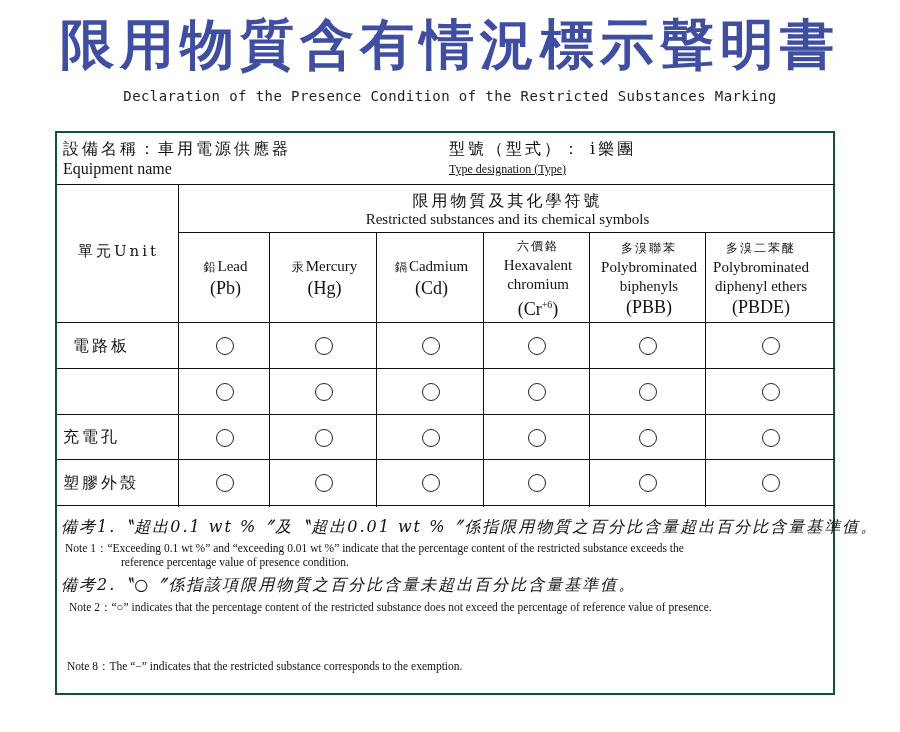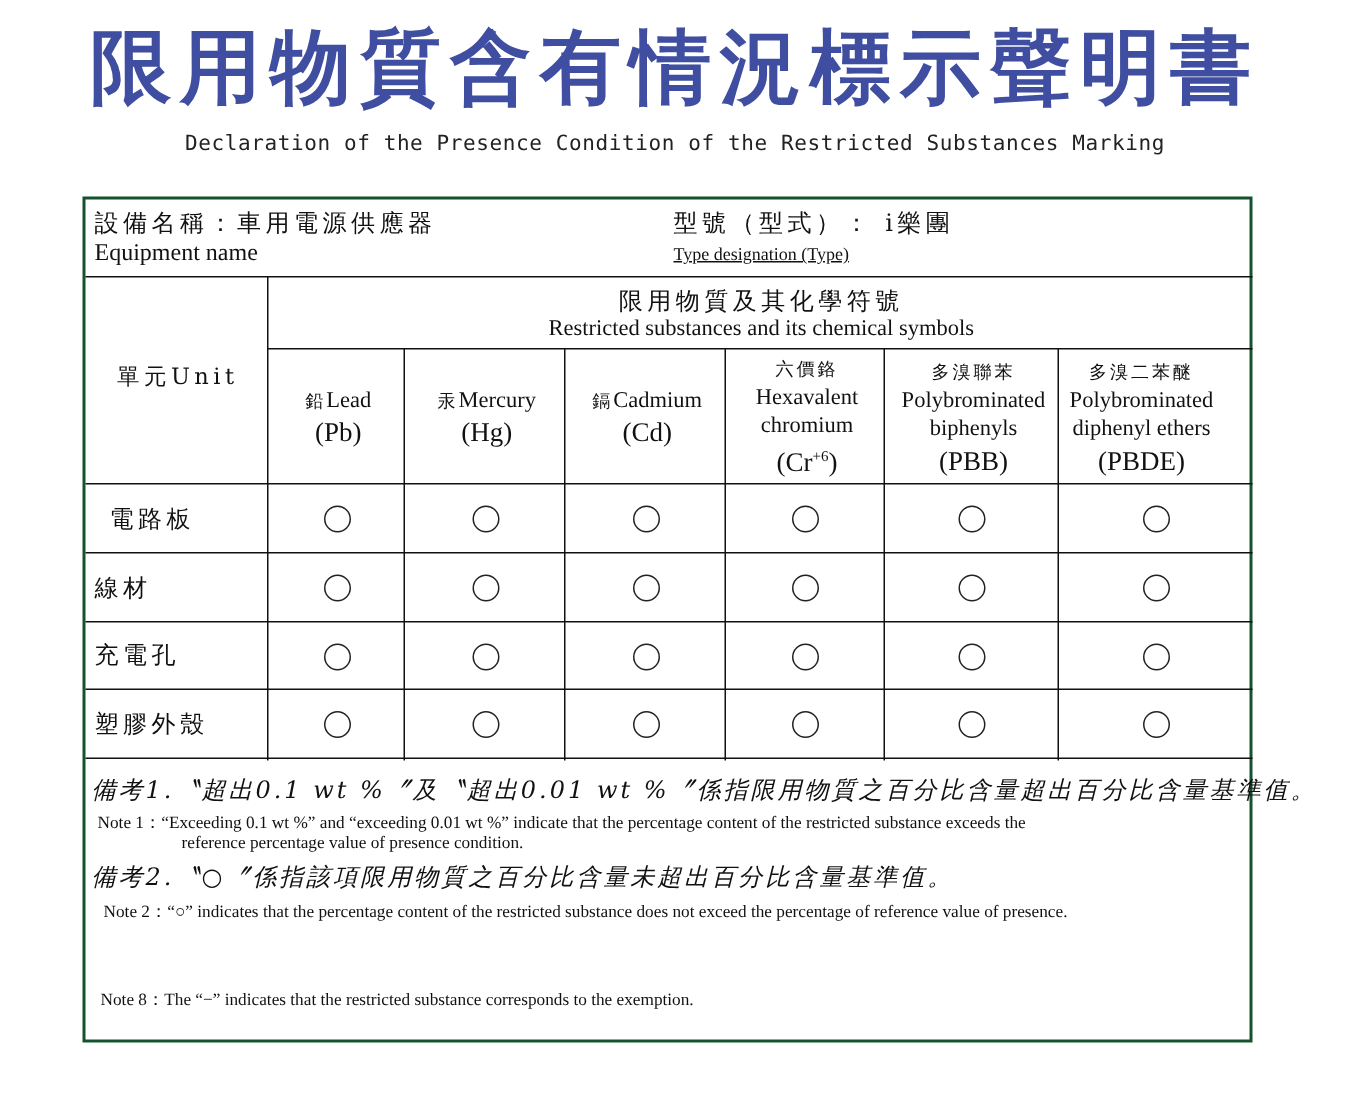--- a/index.html
+++ b/index.html
@@ -110,21 +110,20 @@
   <div class="cell mark" style="left:428px; top:191px; width:104px; height:44px;">
       <div class="circ"></div>
     </div>
   <div class="cell mark" style="left:534px; top:191px; width:114px; height:44px;">
       <div class="circ"></div>
     </div>
   <div class="cell mark" style="left:650px; top:191px; width:128px; height:44px;">
       <div class="circ"></div>
     </div>
 
-  <div class="cell cjk rowlabel" style="left:0; top:237px; width:121px; height:44px;">線材</div>
   <div class="cell mark" style="left:123px; top:237px; width:89px; height:44px;">
       <div class="circ"></div>
     </div>
   <div class="cell mark" style="left:214px; top:237px; width:105px; height:44px;">
       <div class="circ"></div>
     </div>
   <div class="cell mark" style="left:321px; top:237px; width:105px; height:44px;">
       <div class="circ"></div>
     </div>
   <div class="cell mark" style="left:428px; top:237px; width:104px; height:44px;">

